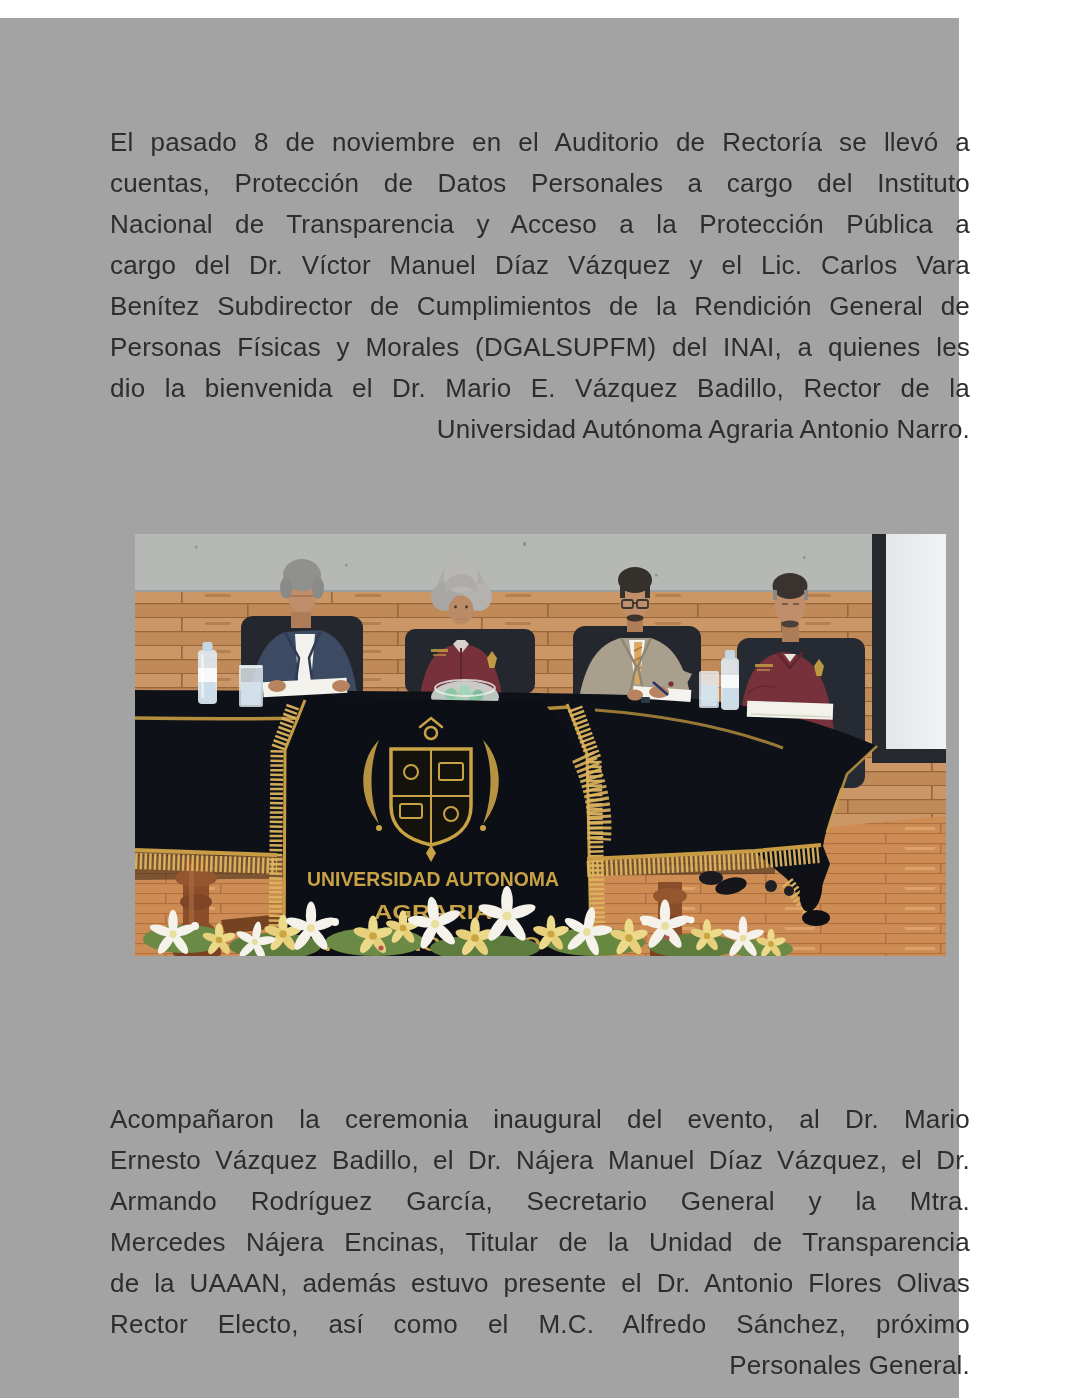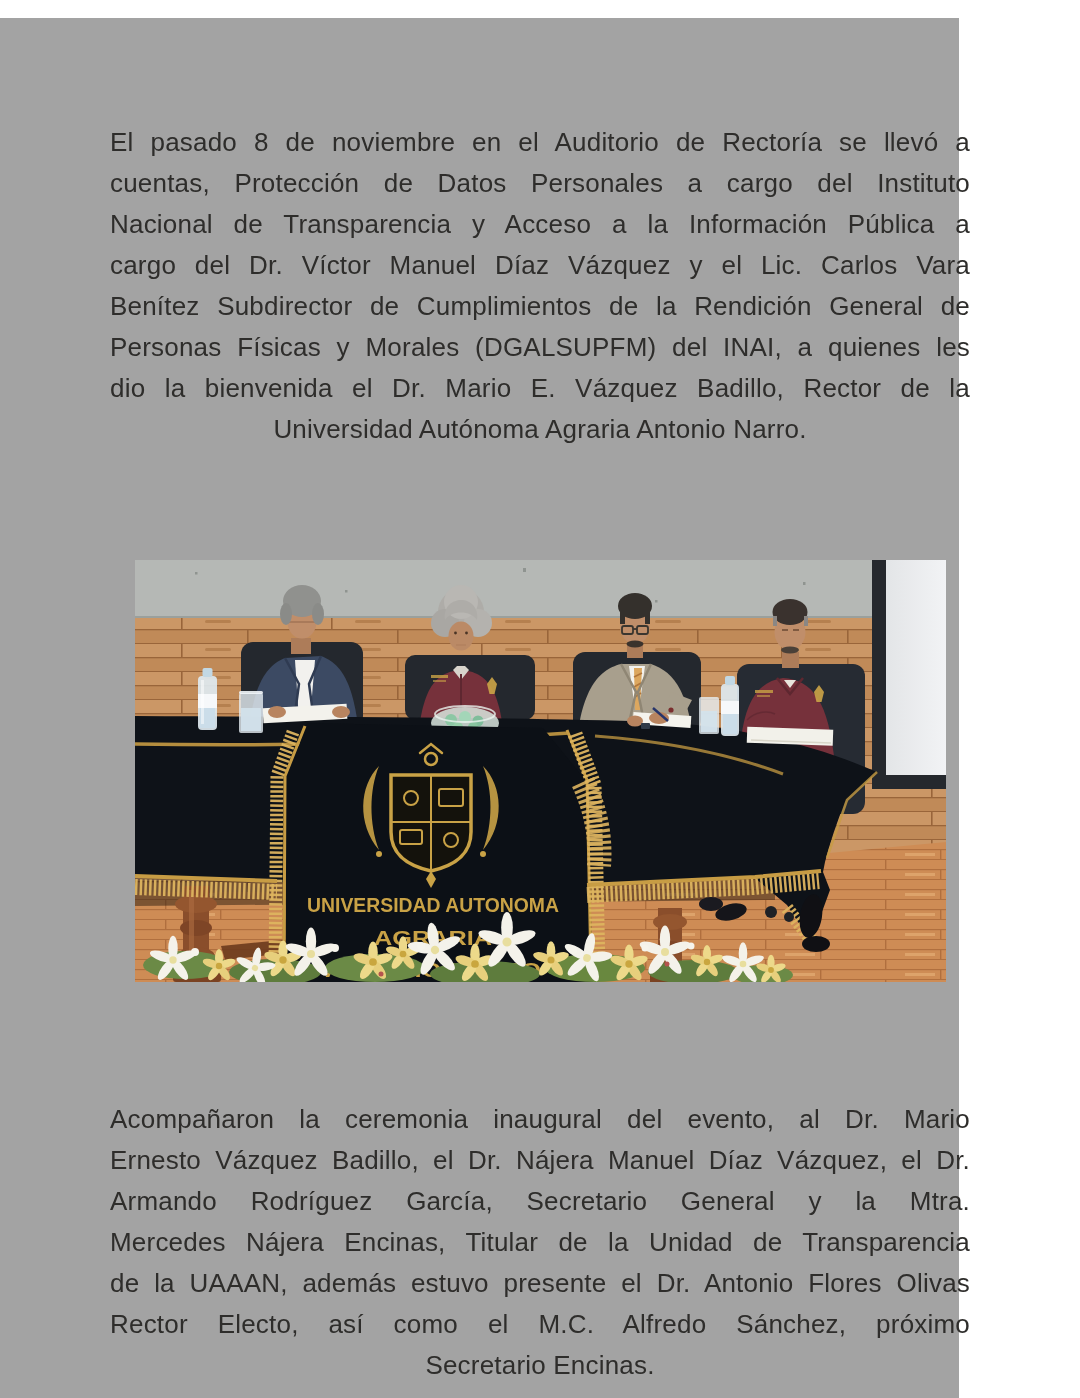--- a/index.html
+++ b/index.html
@@ -4,33 +4,33 @@
 <style>
   html,body{margin:0;padding:0;}
   body{width:1080px;height:1398px;overflow:hidden;}
   .page{position:relative;width:959px;height:1398px;background:#a3a3a3;
         font-family:"Liberation Sans",sans-serif;color:#2E2D2B;margin-top:18px;}
   .para{position:absolute;left:110px;width:860px;font-size:26px;line-height:41px;
         letter-spacing:.2px;font-weight:400;}
   .p1{top:104px;}
   .p2{top:1081px;}
   .jl{text-align:justify;text-align-last:justify;}
-  .ll{text-align:center;}
-  .photo{position:absolute;left:135px;top:542px;width:811px;height:422px;margin:0;}
+  .ll{text-align:right;}
+  .photo{position:absolute;left:135px;top:516px;width:811px;height:422px;margin:0;}
   .photo svg{display:block;width:811px;height:422px;}
 </style>
 </head>
 <body>
 
 <main class="page">
 
   <section class="para p1">
     <div class="jl">El pasado 8 de noviembre en el Auditorio de Rectoría se llevó a</div>
     <div class="jl">cuentas, Protección de Datos Personales a cargo del Instituto</div>
-    <div class="jl">Nacional de Transparencia y Acceso a la Información Pública a</div>
+    <div class="jl">Nacional de Transparencia y Acceso a la Protección Pública a</div>
     <div class="jl">cargo del Dr. Víctor Manuel Díaz Vázquez y el Lic. Carlos Vara</div>
     <div class="jl">Benítez Subdirector de Cumplimientos de la Rendición General de</div>
     <div class="jl">Personas Físicas y Morales (DGALSUPFM) del INAI, a quienes les</div>
     <div class="jl">dio la bienvenida el Dr. Mario E. Vázquez Badillo, Rector de la</div>
     <div class="ll">Universidad Autónoma Agraria Antonio Narro.</div>
   </section>
 
   <figure class="photo" aria-label="Cuatro funcionarios sentados en el presídium tras una mesa con mantel negro y fleco dorado, con el escudo bordado de la universidad; pantalla de proyección y muro de madera al fondo, flores al frente">
     <svg viewBox="0 0 811 422">
       <defs>
@@ -323,16 +323,16 @@
     </svg>
   </figure>
 
   <section class="para p2">
     <div class="jl">Acompañaron la ceremonia inaugural del evento, al Dr. Mario</div>
     <div class="jl">Ernesto Vázquez Badillo, el Dr. Nájera Manuel Díaz Vázquez, el Dr.</div>
     <div class="jl">Armando Rodríguez García, Secretario General y la Mtra.</div>
     <div class="jl">Mercedes Nájera Encinas, Titular de la Unidad de Transparencia</div>
     <div class="jl">de la UAAAN, además estuvo presente el Dr. Antonio Flores Olivas</div>
     <div class="jl">Rector Electo, así como el M.C. Alfredo Sánchez, próximo</div>
-    <div class="ll">Secretario Encinas.</div>
+    <div class="ll">Personales General.</div>
   </section>
 
 </main>
 
 </body></html>

